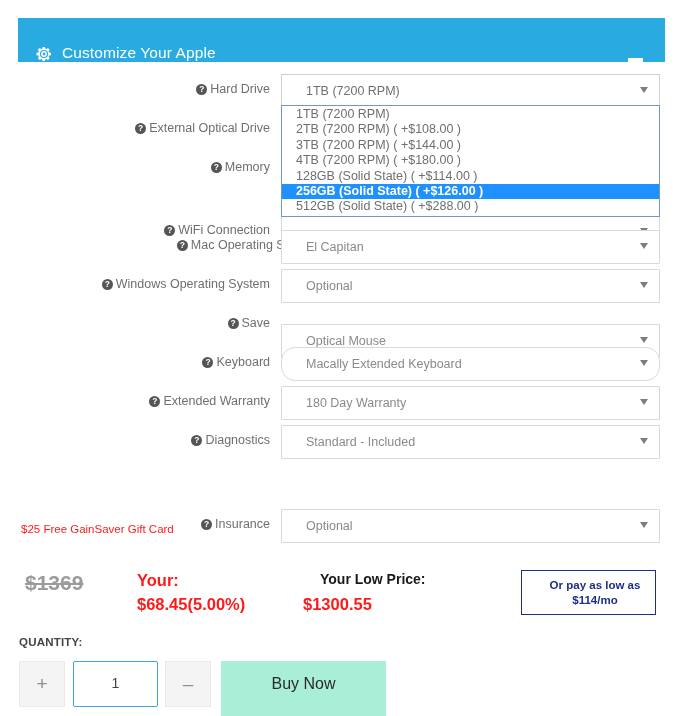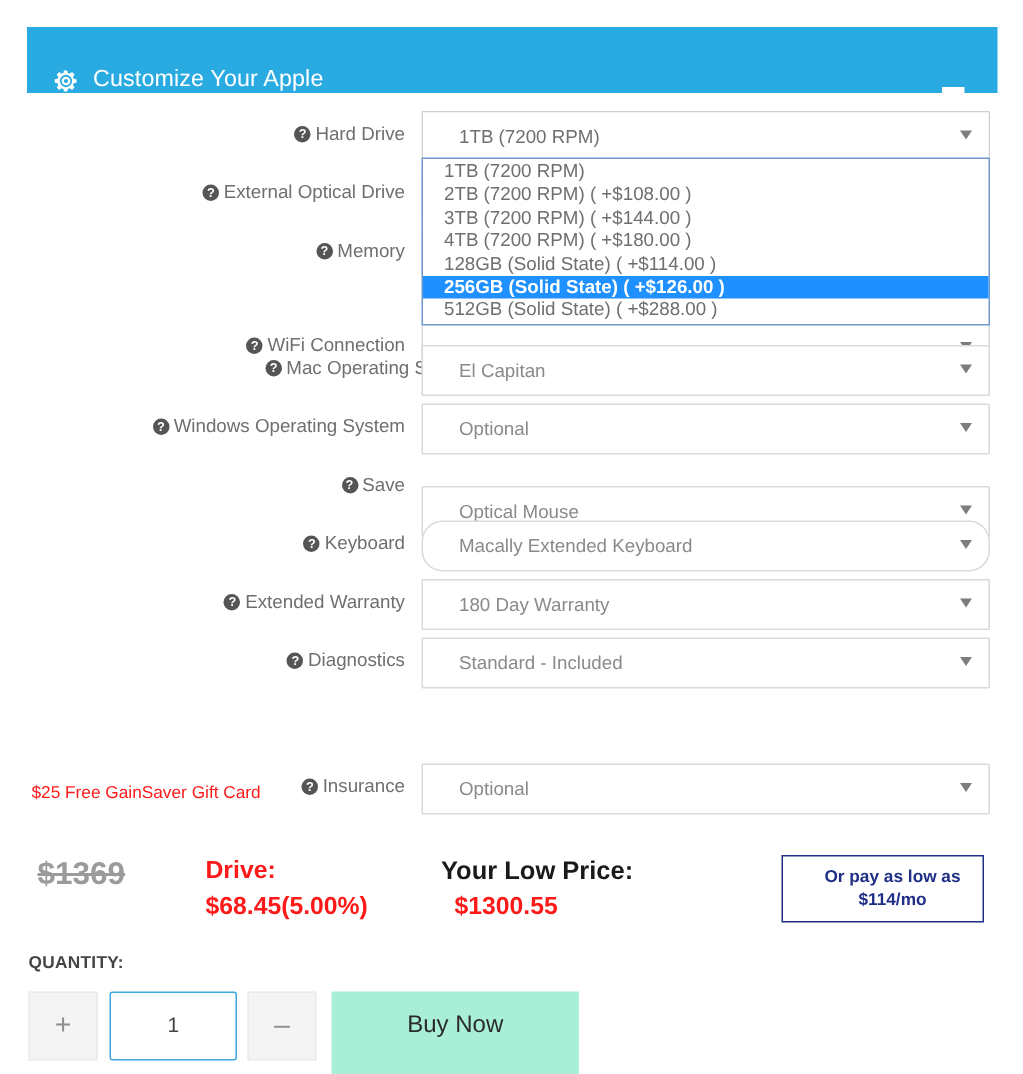--- a/index.html
+++ b/index.html
@@ -193,23 +193,23 @@
   .save-amount {
     position: absolute;
     left: 137px;
     top: 27px;
     font-size: 16.5px;
     font-weight: bold;
     color: #ff1a1a;
   }
   .low-label {
     position: absolute;
-    left: 294px;
+    left: 320px;
     top: 3px;
-    font-size: 17px;
+    font-size: 14px;
     font-weight: bold;
     color: #1a1a1a;
   }
   .low-amount {
     position: absolute;
     left: 303px;
     top: 27px;
     font-size: 16.5px;
     font-weight: bold;
     color: #ff1a1a;
@@ -400,21 +400,21 @@
     <div class="opt selected">256GB (Solid State) ( +$126.00 )</div>
     <div class="opt">512GB (Solid State) ( +$288.00 )</div>
   </div>
 
 <div id="promo">
   <div>$25 Free GainSaver Gift Card</div>
 </div>
 
 <div id="price-block">
   <div class="old-price">$1369</div>
-  <div class="save-label">Drive:</div>
+  <div class="save-label">Your:</div>
   <div class="save-amount">$68.45(5.00%)</div>
   <div class="low-label">Your Low Price:</div>
   <div class="low-amount">$1300.55</div>
   <div id="financing-box">
     <div>Or pay as low as</div>
     <div>$114/mo</div>
   </div>
 </div>
 
 <div id="qty-label">QUANTITY:</div>

